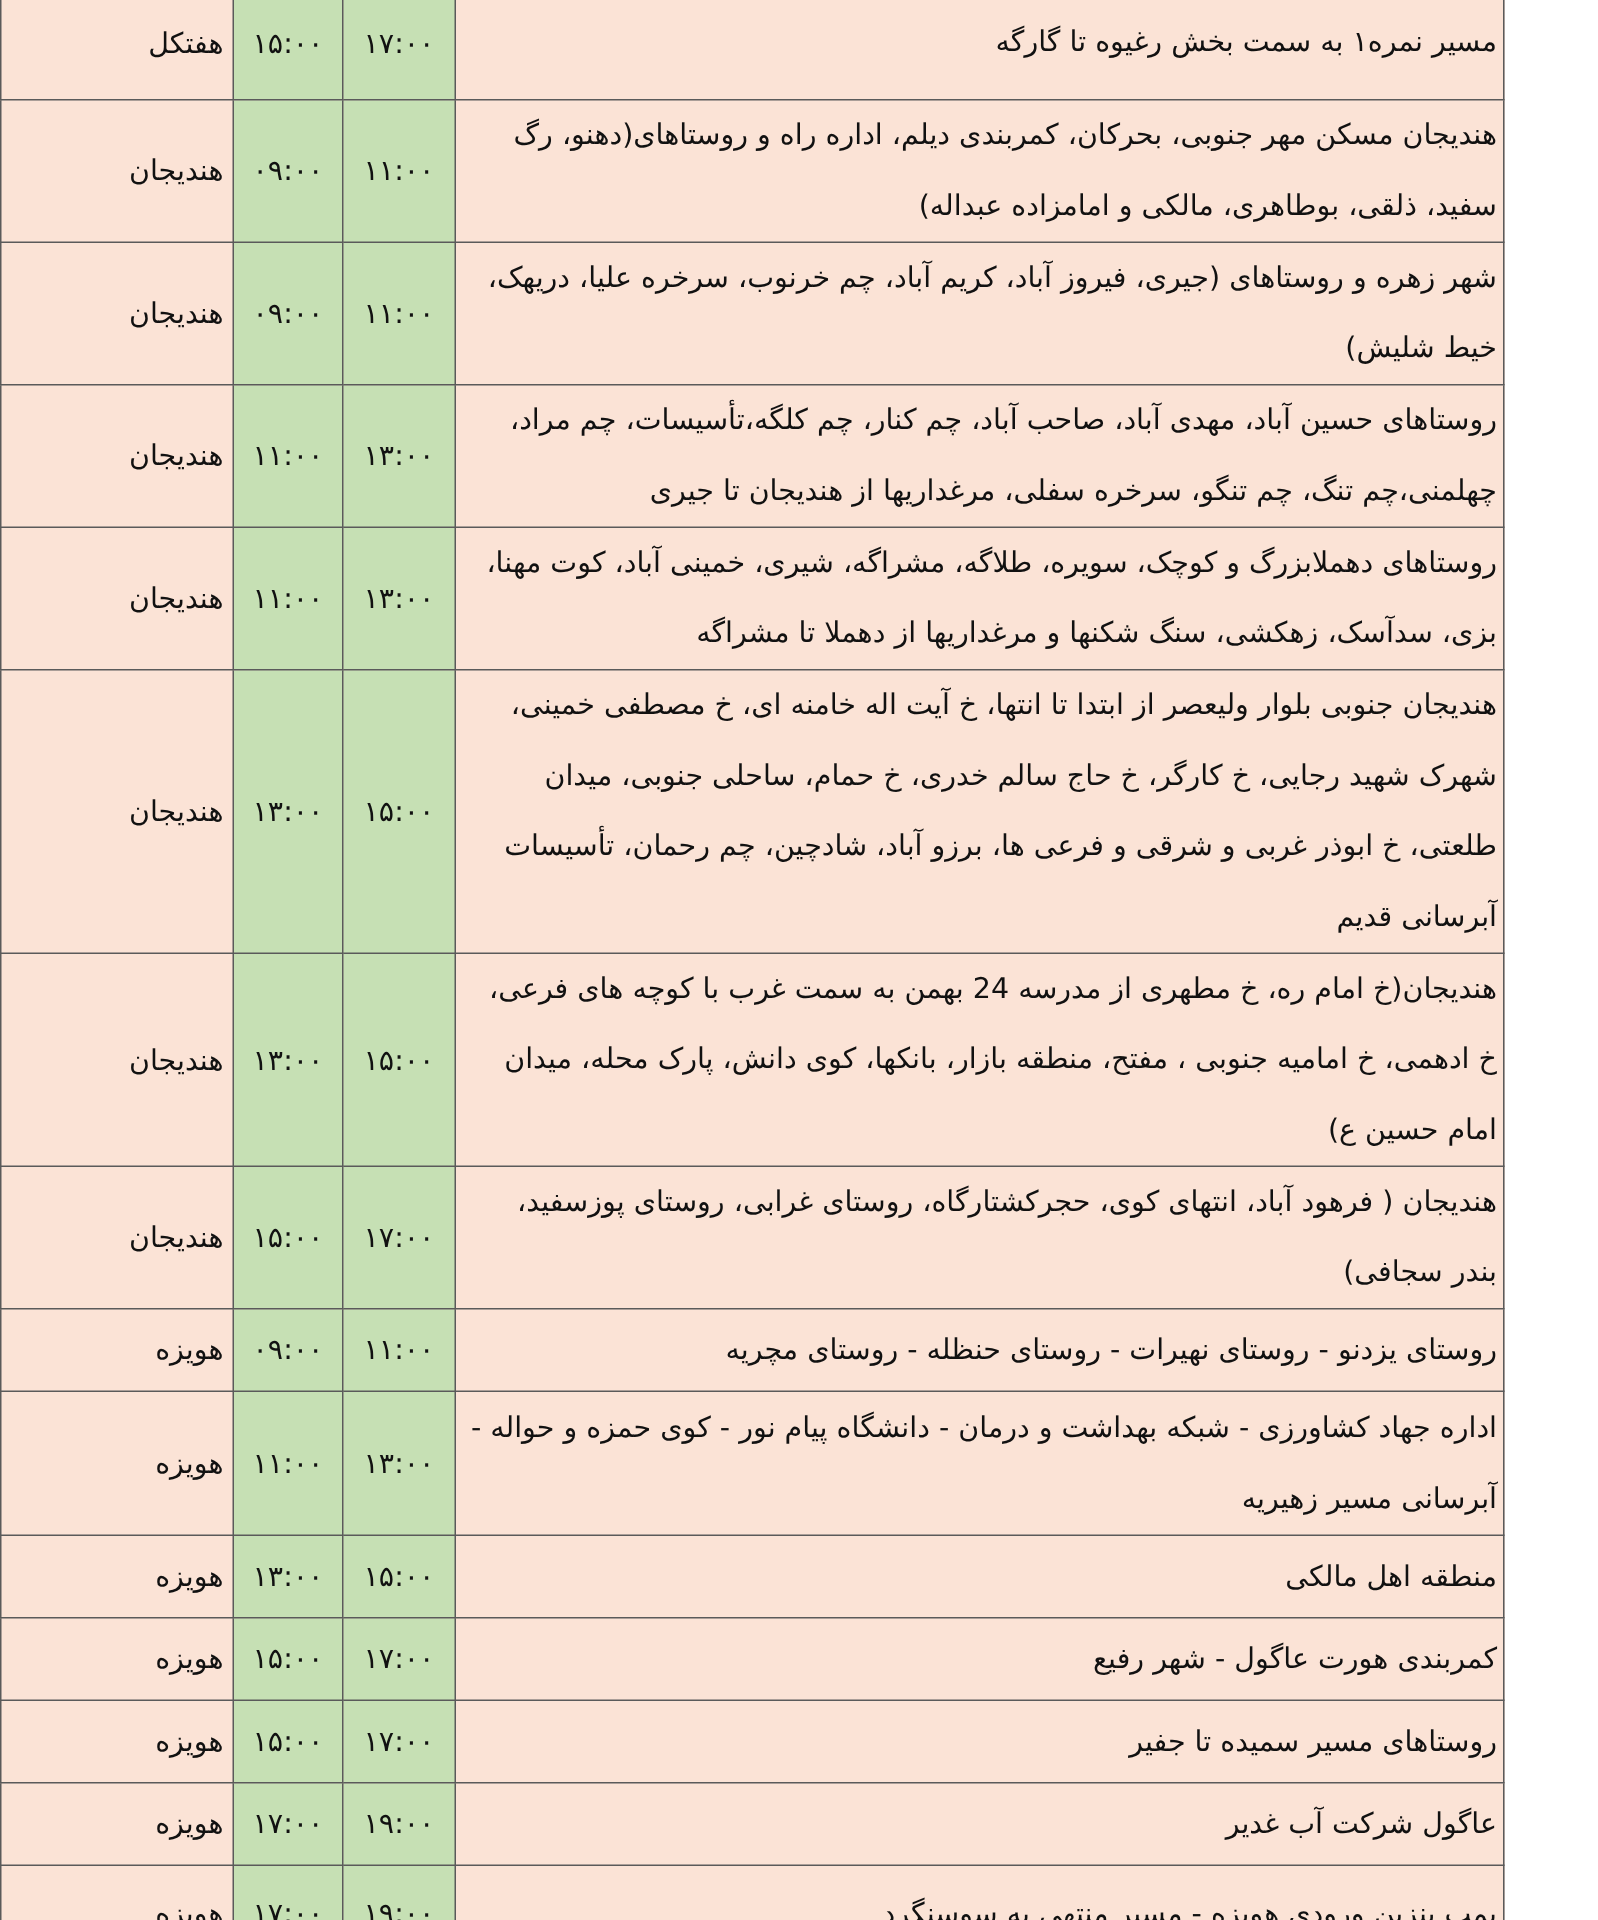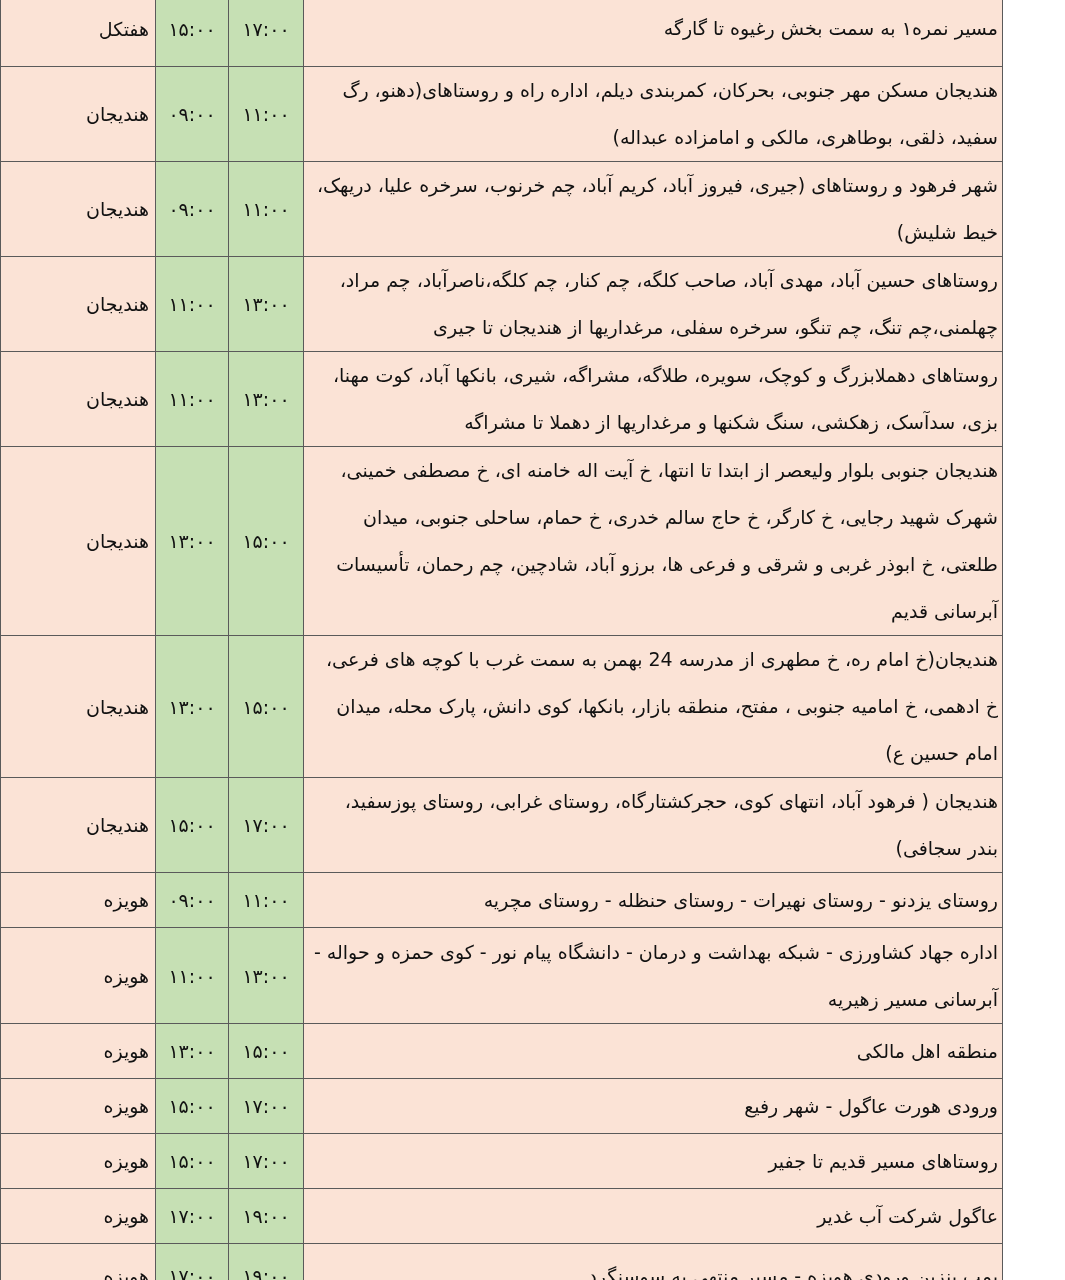--- a/index.html
+++ b/index.html
@@ -60,33 +60,33 @@
       <tr style="height: 95px;">
         <td class="city">هندیجان</td>
         <td class="t">۰۹:۰۰</td>
         <td class="t2">۱۱:۰۰</td>
         <td class="area">هندیجان مسکن مهر جنوبی، بحرکان، کمربندی دیلم، اداره راه و روستاهای(دهنو، رگ سفید، ذلقی، بوطاهری، مالکی و امامزاده عبداله)</td>
       </tr>
       <tr style="height: 95px;">
         <td class="city">هندیجان</td>
         <td class="t">۰۹:۰۰</td>
         <td class="t2">۱۱:۰۰</td>
-        <td class="area">شهر فرهود و روستاهای (جیری، فیروز آباد، کریم آباد، چم خرنوب، سرخره علیا، دریهک، خیط شلیش)</td>
+        <td class="area">شهر زهره و روستاهای (جیری، فیروز آباد، کریم آباد، چم خرنوب، سرخره علیا، دریهک، خیط شلیش)</td>
       </tr>
       <tr style="height: 95px;">
         <td class="city">هندیجان</td>
         <td class="t">۱۱:۰۰</td>
         <td class="t2">۱۳:۰۰</td>
-        <td class="area">روستاهای حسین آباد، مهدی آباد، صاحب کلگه، چم کنار، چم کلگه،ناصرآباد، چم مراد، چهلمنی،چم تنگ، چم تنگو، سرخره سفلی، مرغداریها از هندیجان تا جیری</td>
+        <td class="area">روستاهای حسین آباد، مهدی آباد، صاحب آباد، چم کنار، چم کلگه،تأسیسات، چم مراد، چهلمنی،چم تنگ، چم تنگو، سرخره سفلی، مرغداریها از هندیجان تا جیری</td>
       </tr>
       <tr style="height: 95px;">
         <td class="city">هندیجان</td>
         <td class="t">۱۱:۰۰</td>
         <td class="t2">۱۳:۰۰</td>
-        <td class="area">روستاهای دهملابزرگ و کوچک، سویره، طلاگه، مشراگه، شیری، بانکها آباد، کوت مهنا، بزی، سدآسک، زهکشی، سنگ شکنها و مرغداریها از دهملا تا مشراگه</td>
+        <td class="area">روستاهای دهملابزرگ و کوچک، سویره، طلاگه، مشراگه، شیری، خمینی آباد، کوت مهنا، بزی، سدآسک، زهکشی، سنگ شکنها و مرغداریها از دهملا تا مشراگه</td>
       </tr>
       <tr style="height: 176px;">
         <td class="city">هندیجان</td>
         <td class="t">۱۳:۰۰</td>
         <td class="t2">۱۵:۰۰</td>
         <td class="area">هندیجان جنوبی بلوار ولیعصر از ابتدا تا انتها، خ آیت اله خامنه ای، خ مصطفی خمینی، شهرک شهید رجایی، خ کارگر، خ حاج سالم خدری، خ حمام، ساحلی جنوبی، میدان طلعتی، خ ابوذر غربی و شرقی و فرعی ها، برزو آباد، شادچین، چم رحمان، تأسیسات آبرسانی قدیم</td>
       </tr>
       <tr style="height: 136px;">
         <td class="city">هندیجان</td>
         <td class="t">۱۳:۰۰</td>
@@ -114,27 +114,27 @@
       <tr style="height: 55px;">
         <td class="city">هویزه</td>
         <td class="t">۱۳:۰۰</td>
         <td class="t2">۱۵:۰۰</td>
         <td class="area">منطقه اهل مالکی</td>
       </tr>
       <tr style="height: 55px;">
         <td class="city">هویزه</td>
         <td class="t">۱۵:۰۰</td>
         <td class="t2">۱۷:۰۰</td>
-        <td class="area">ورودی هورت عاگول - شهر رفیع</td>
+        <td class="area">کمربندی هورت عاگول - شهر رفیع</td>
       </tr>
       <tr style="height: 55px;">
         <td class="city">هویزه</td>
         <td class="t">۱۵:۰۰</td>
         <td class="t2">۱۷:۰۰</td>
-        <td class="area">روستاهای مسیر قدیم تا جفیر</td>
+        <td class="area">روستاهای مسیر سمیده تا جفیر</td>
       </tr>
       <tr style="height: 55px;">
         <td class="city">هویزه</td>
         <td class="t">۱۷:۰۰</td>
         <td class="t2">۱۹:۰۰</td>
         <td class="area">عاگول شرکت آب غدیر</td>
       </tr>
       <tr style="height: 65px;">
         <td class="city">هویزه</td>
         <td class="t">۱۷:۰۰</td>

